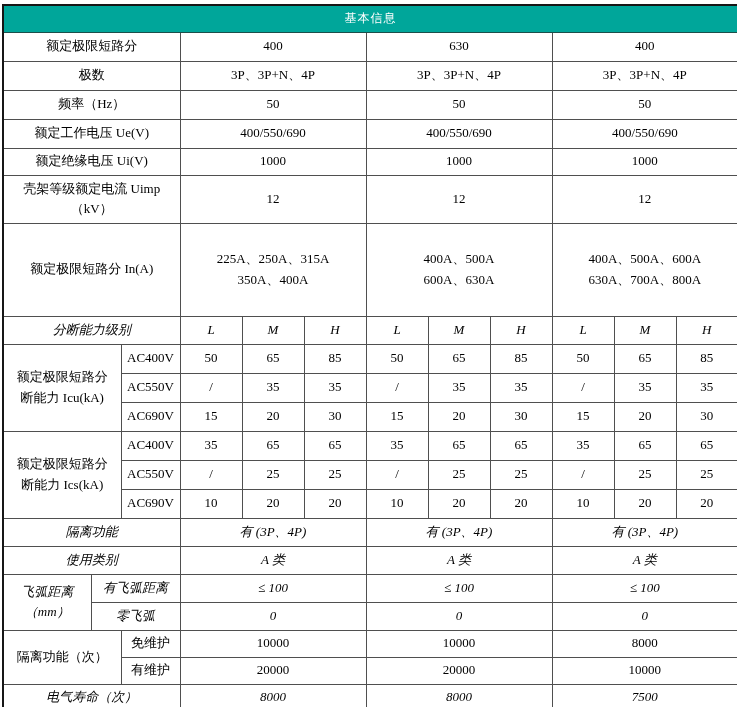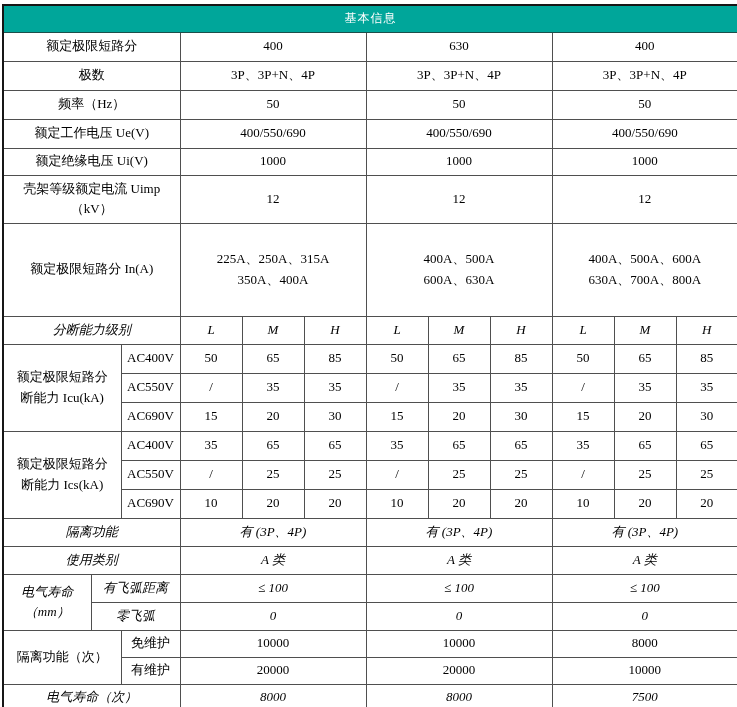--- a/index.html
+++ b/index.html
@@ -230,21 +230,21 @@
 
   <tr class="rh28">
     <td colspan="3">使用类别</td>
     <td colspan="3">A 类</td>
     <td colspan="3">A 类</td>
     <td colspan="3">A 类</td>
   </tr>
 
   <tr class="rh28">
     <td rowspan="2" class="two-line">
-      <div>电气寿命</div>
+      <div>飞弧距离</div>
       <div>（mm）</div>
     </td>
     <td colspan="2">有飞弧距离</td>
     <td colspan="3">≤ 100</td>
     <td colspan="3">≤ 100</td>
     <td colspan="3">≤ 100</td>
   </tr>
   <tr class="rh28">
     <td colspan="2">零飞弧</td>
     <td colspan="3">0</td>

